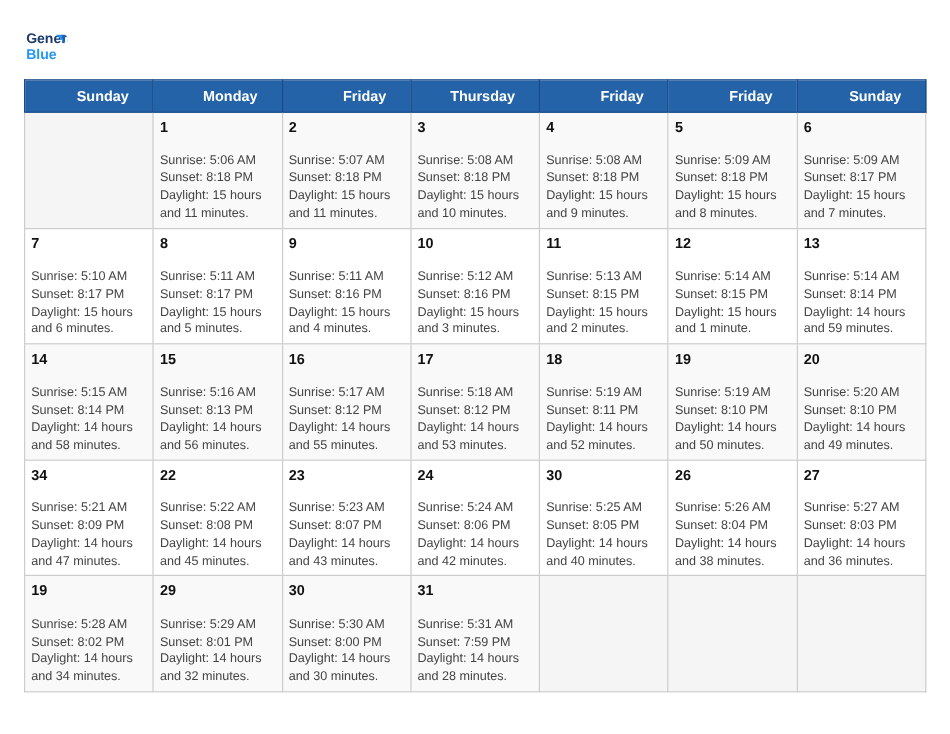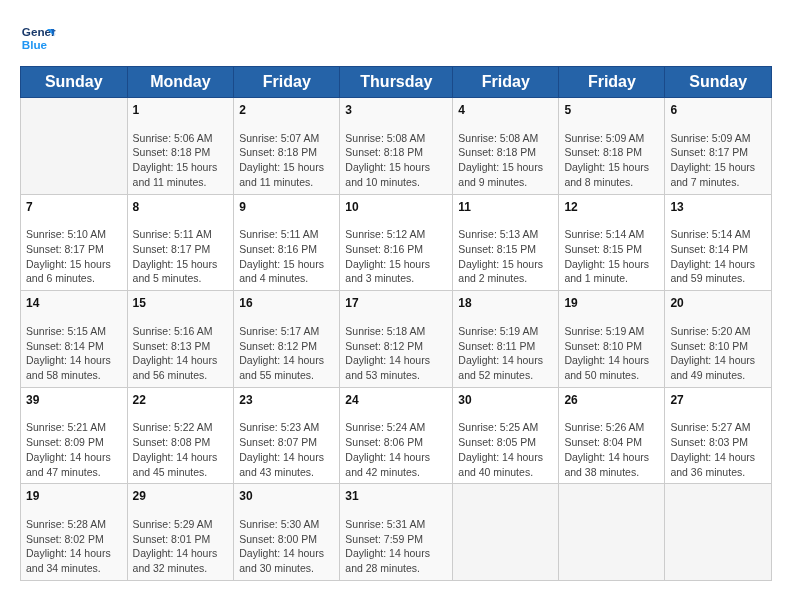--- a/index.html
+++ b/index.html
@@ -41,22 +41,22 @@
     }
     table {
       width: 100%;
       border-collapse: collapse;
       font-size: 11px;
     }
     thead tr th {
       background-color: #2563a8;
       color: #fff;
       padding: 6px 20px;
-      text-align: center;
-      font-size: 16px;
+      text-align: right;
+      font-size: 12px;
       font-weight: bold;
       border: 1px solid #1a4a8a;
     }
     tbody tr td {
       border: 1px solid #ccc;
       padding: 4px 5px;
       vertical-align: top;
       width: 107px;
       min-height: 80px;
       color: #333;
@@ -198,21 +198,21 @@
           <span class="day-number">19</span>
           <div class="day-info">Sunrise: 5:19 AM<br>Sunset: 8:10 PM<br>Daylight: 14 hours and 50 minutes.</div>
         </td>
         <td>
           <span class="day-number">20</span>
           <div class="day-info">Sunrise: 5:20 AM<br>Sunset: 8:10 PM<br>Daylight: 14 hours and 49 minutes.</div>
         </td>
       </tr>
       <tr>
         <td>
-          <span class="day-number">39</span>
+          <span class="day-number">34</span>
           <div class="day-info">Sunrise: 5:21 AM<br>Sunset: 8:09 PM<br>Daylight: 14 hours and 47 minutes.</div>
         </td>
         <td>
           <span class="day-number">22</span>
           <div class="day-info">Sunrise: 5:22 AM<br>Sunset: 8:08 PM<br>Daylight: 14 hours and 45 minutes.</div>
         </td>
         <td>
           <span class="day-number">23</span>
           <div class="day-info">Sunrise: 5:23 AM<br>Sunset: 8:07 PM<br>Daylight: 14 hours and 43 minutes.</div>
         </td>

